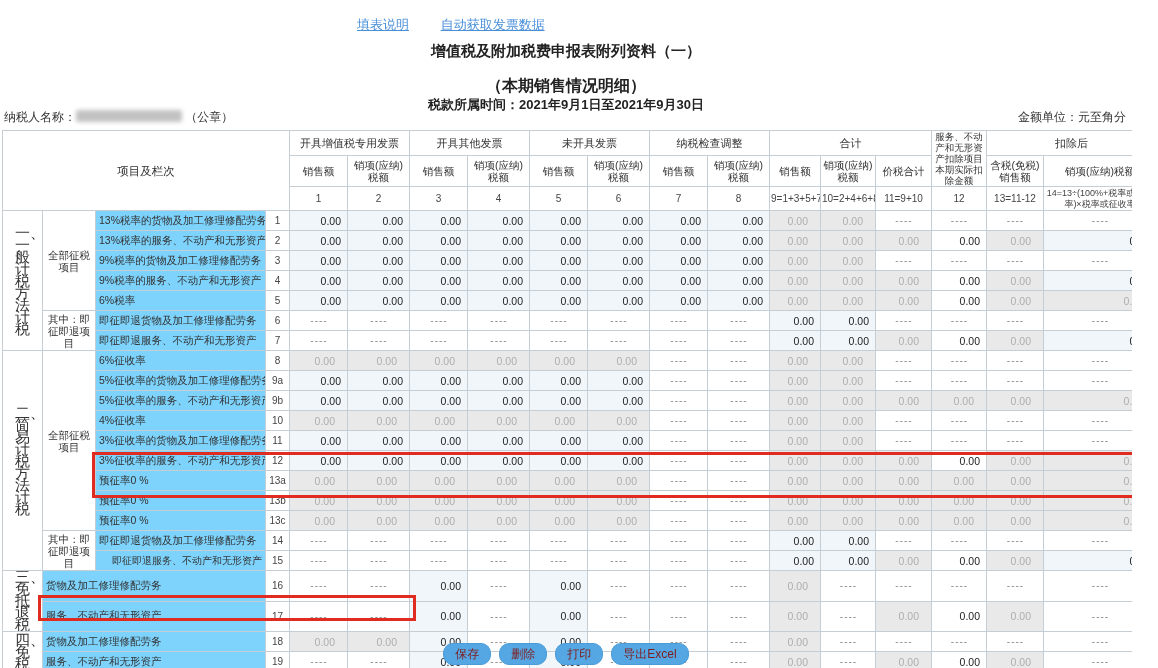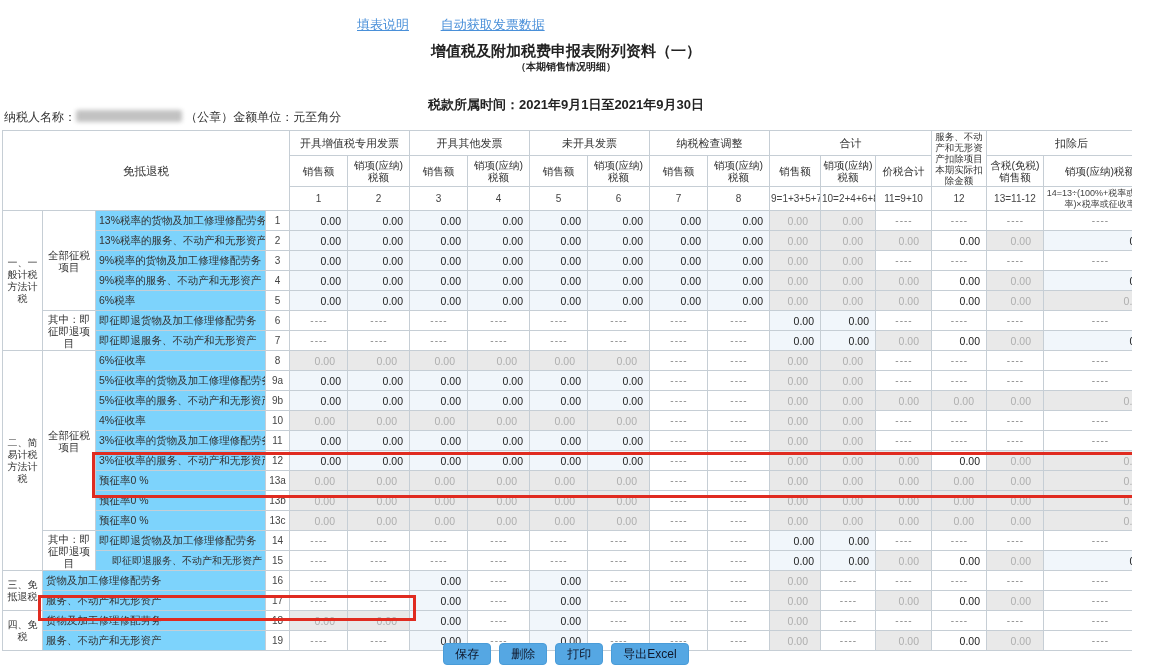--- a/index.html
+++ b/index.html
@@ -4,58 +4,58 @@
 <style>
   html,body{margin:0;padding:0;background:#fff;}
   body{font-family:"Liberation Sans","DejaVu Sans",sans-serif;}
   .page{position:relative;width:1132px;height:668px;background:#fff;overflow:hidden;}
 
   .top-links{position:absolute;left:357px;top:16px;font-size:13px;}
   .top-links a{color:#4a90d9;text-decoration:underline;margin-right:28px;cursor:pointer;}
 
   .title-line{position:absolute;left:0;width:100%;text-align:center;color:#222;font-weight:bold;}
   .t1{top:42px;font-size:15px;}
-  .t2{top:60px;font-size:10px;}
+  .t2{top:76px;font-size:16px;}
   .t3{top:96px;font-size:13px;}
 
   .meta{position:absolute;top:109px;left:4px;right:6px;font-size:12px;color:#333;
-        display:flex;}
+        display:flex;justify-content:space-between;}
   .redacted{display:inline-block;width:106px;height:12px;background:#c2c2c2;
             filter:blur(2px);vertical-align:-1px;border-radius:2px;}
 
   .table-wrap{position:absolute;left:2px;top:130px;width:1154px;}
   table{border-collapse:collapse;table-layout:fixed;width:1154px;}
   th,td{border:1px solid #c6ced5;overflow:hidden;box-sizing:border-box;}
   thead th{font-weight:normal;color:#333;background:#fff;text-align:center;vertical-align:middle;}
   .g-row th{height:20px;font-size:11px;line-height:12px;}
   .s-row th{height:24px;font-size:10.5px;line-height:12px;padding:0 1px;}
   .n-row th{height:24px;font-size:10px;line-height:11px;padding:0 1px;color:#444;}
   th.small-h{font-size:9.5px;line-height:11px;padding:0 1px;}
   th.f9{font-size:9px;line-height:10.5px;}
   th.item-head{font-size:11.5px;}
 
   tbody td{height:20px;vertical-align:middle;}
-  td.sec{font-size:10px;line-height:12px;text-align:center;color:#333;padding:0 4px;background:#fff;}
+  td.sec{font-size:15px;line-height:12px;text-align:center;color:#333;padding:0 12px;background:#fff;}
   td.sub-lbl{font-size:10.5px;line-height:12px;text-align:center;color:#333;padding:0 4px;background:#fff;}
   td.item{font-size:10.5px;color:#333;padding-left:3px;white-space:nowrap;background:#7dd3fc;}
   td.item.ind{padding-left:16px;font-size:10px;}
   td.rnum{font-size:10px;text-align:center;color:#444;background:#fff;}
   td.val{font-size:10.5px;text-align:right;padding-right:6px;}
   td.c-blue{background:#f1f6fb;color:#1c1c1c;}
   td.c-white{background:#ffffff;color:#1c1c1c;}
   td.c-gray{background:#e9e9e9;color:#aeaeae;padding-right:12px;}
   td.c-dash{background:#ffffff;color:#8c8c8c;text-align:center;padding-right:0;font-size:10px;letter-spacing:1px;}
 
   .hl{position:absolute;border:3px solid #e02b20;pointer-events:none;box-sizing:border-box;}
   .hl1{left:90px;top:322px;width:1064px;height:46px;}
   .hl2{left:36px;top:465px;width:378px;height:26px;}
 
   .buttons{position:absolute;top:643px;left:0;width:100%;text-align:center;}
-  .btn{background:#55a7e3;color:#0f172a;border:1px solid #4a9cd8;font-size:12px;line-height:14px;
-       padding:3px 11px;margin:0 4px;border-radius:4px;cursor:pointer;font-family:inherit;}
+  .btn{background:#55a7e3;color:#7f1d1d;border:1px solid #4a9cd8;font-size:12px;line-height:14px;
+       padding:3px 11px;margin:0 4px;border-radius:10px;cursor:pointer;font-family:inherit;}
 </style>
 </head>
 <body>
 
 <div class="page">
 
   <div class="top-links">
     <a>填表说明</a>
     <a>自动获取发票数据</a>
   </div>
@@ -89,21 +89,21 @@
           <col style="width:62px">
           <col style="width:51px">
           <col style="width:55px">
           <col style="width:56px">
           <col style="width:55px">
           <col style="width:57px">
           <col style="width:113px">
         </colgroup>
         <thead>
           <tr class="g-row">
-            <th class="item-head" colspan="4" rowspan="3">免抵退税</th>
+            <th class="item-head" colspan="4" rowspan="3">项目及栏次</th>
             <th colspan="2">开具增值税专用发票</th>
             <th colspan="2">开具其他发票</th>
             <th colspan="2">未开具发票</th>
             <th colspan="2">纳税检查调整</th>
             <th colspan="3">合计</th>
             <th rowspan="2" class="small-h">服务、不动产和无形资产扣除项目本期实际扣除金额</th>
             <th colspan="2">扣除后</th>
           </tr>
           <tr class="s-row">
             <th>销售额</th>

